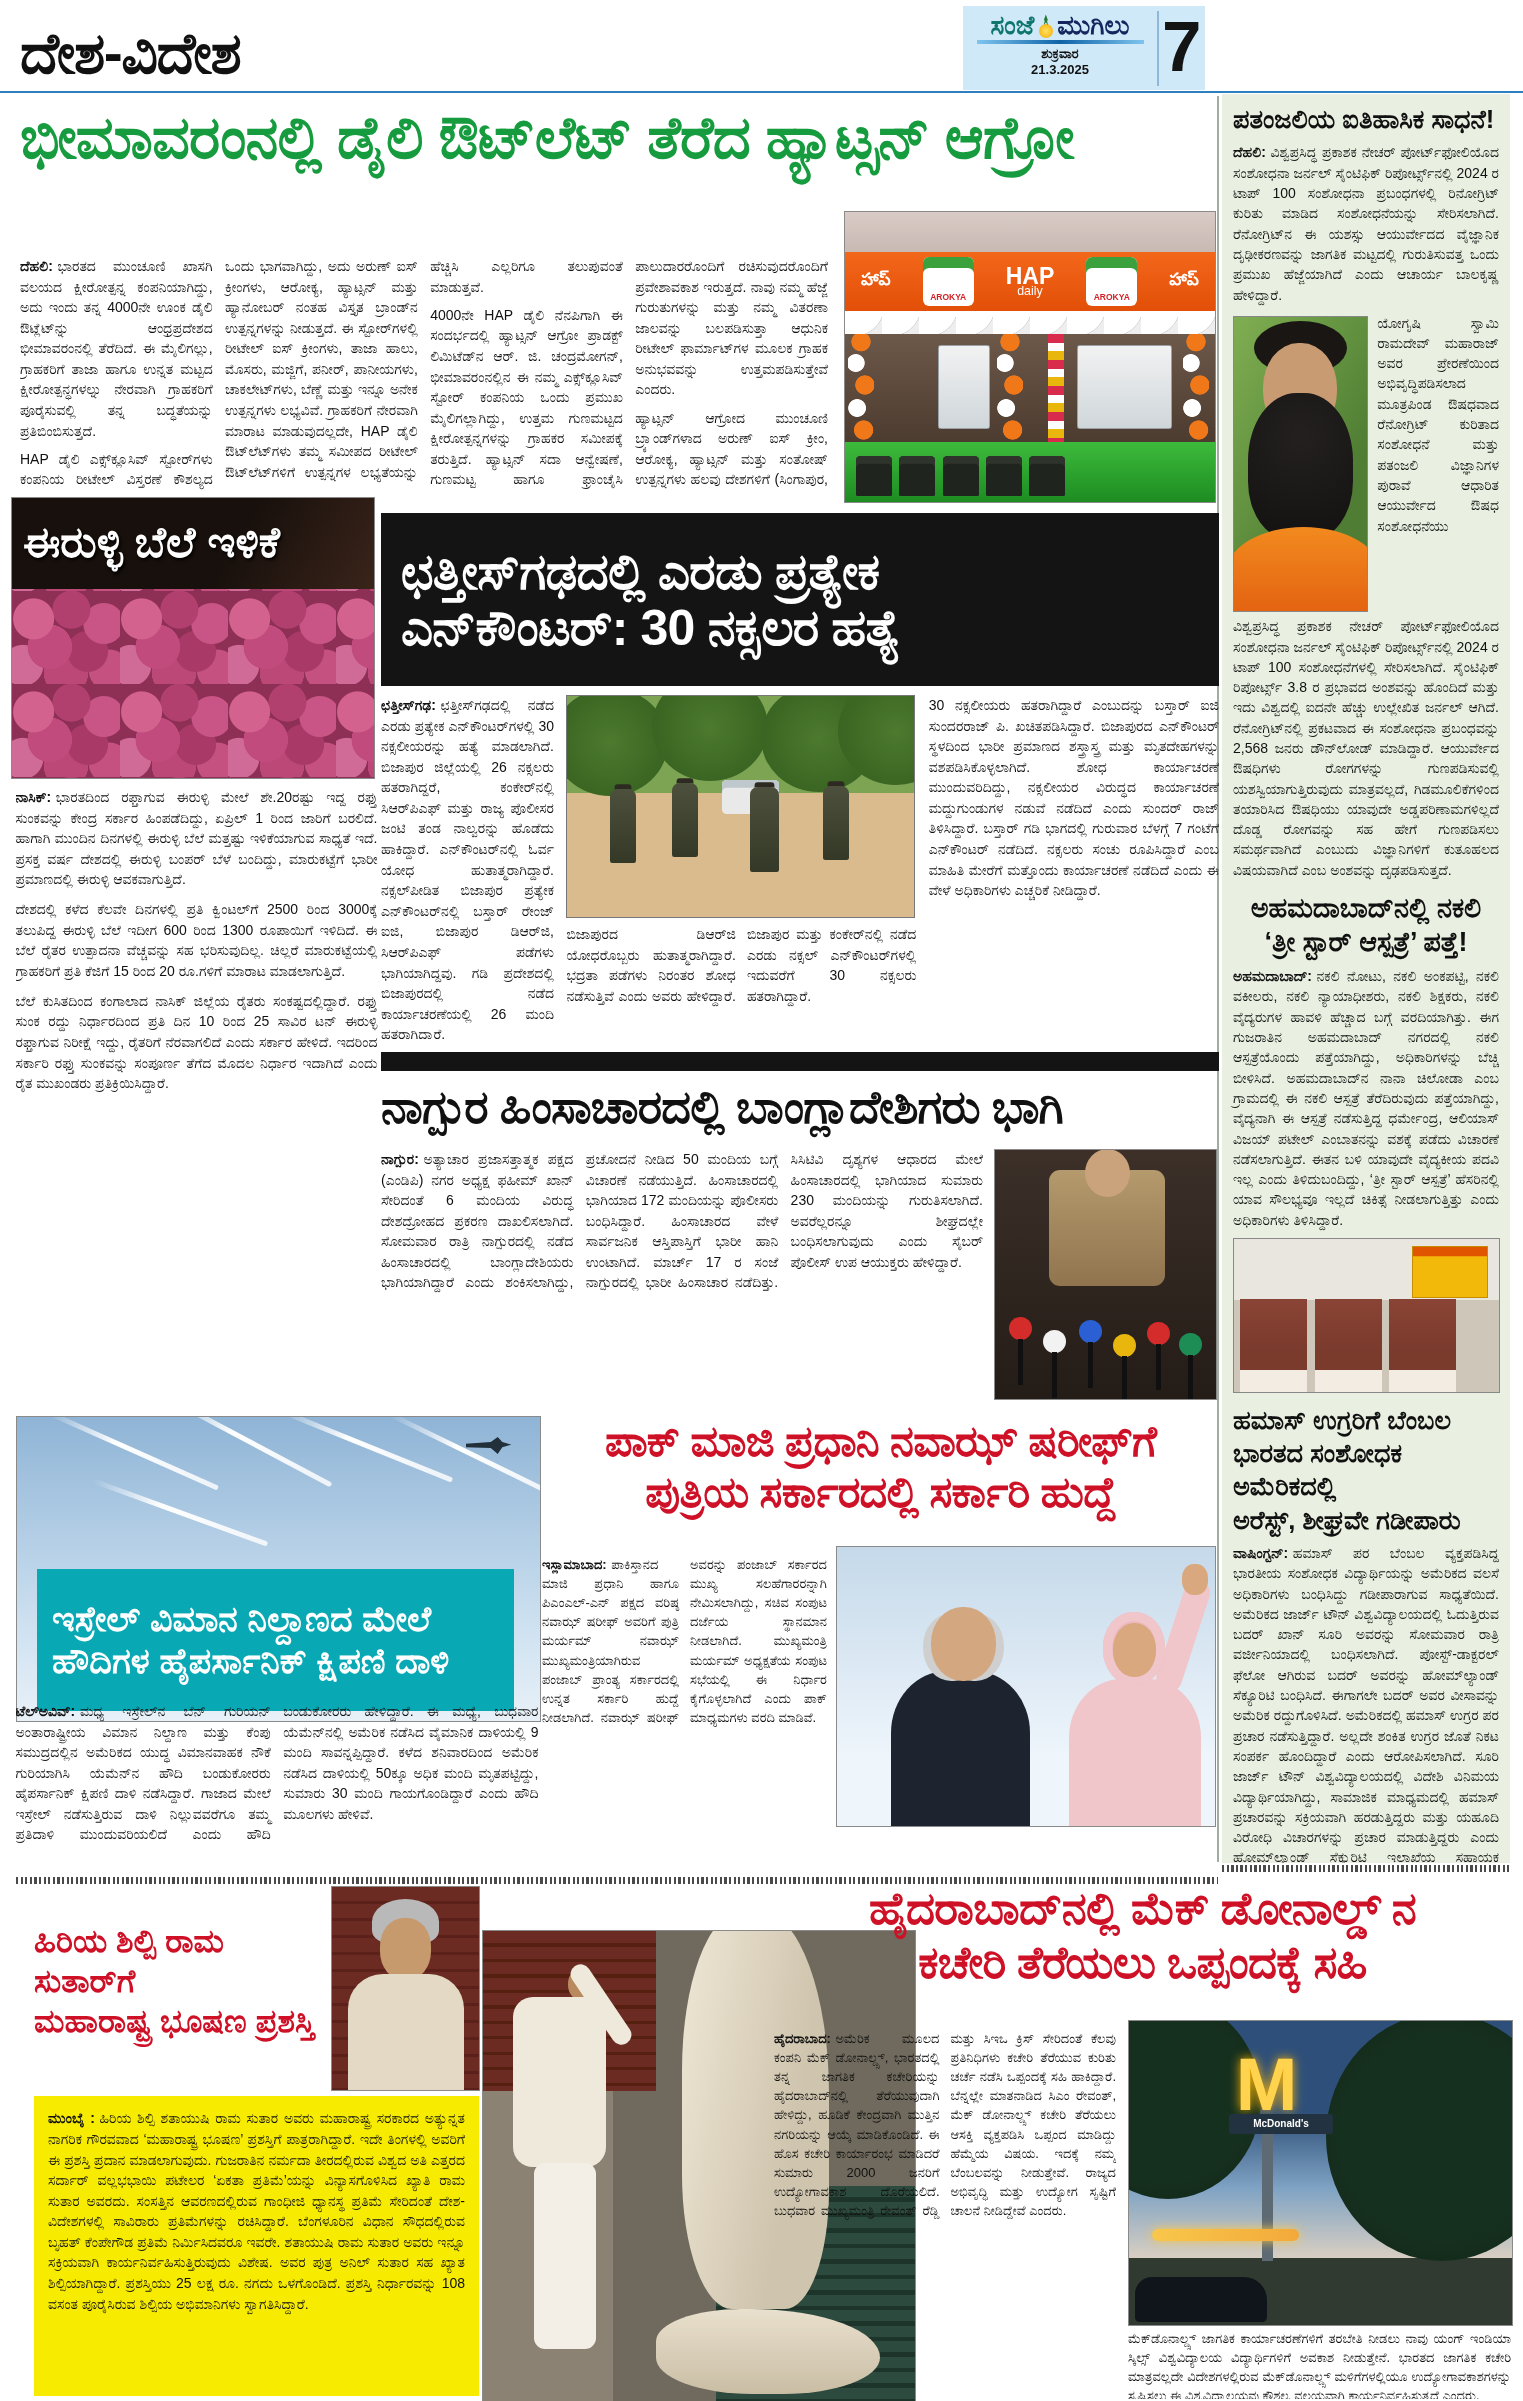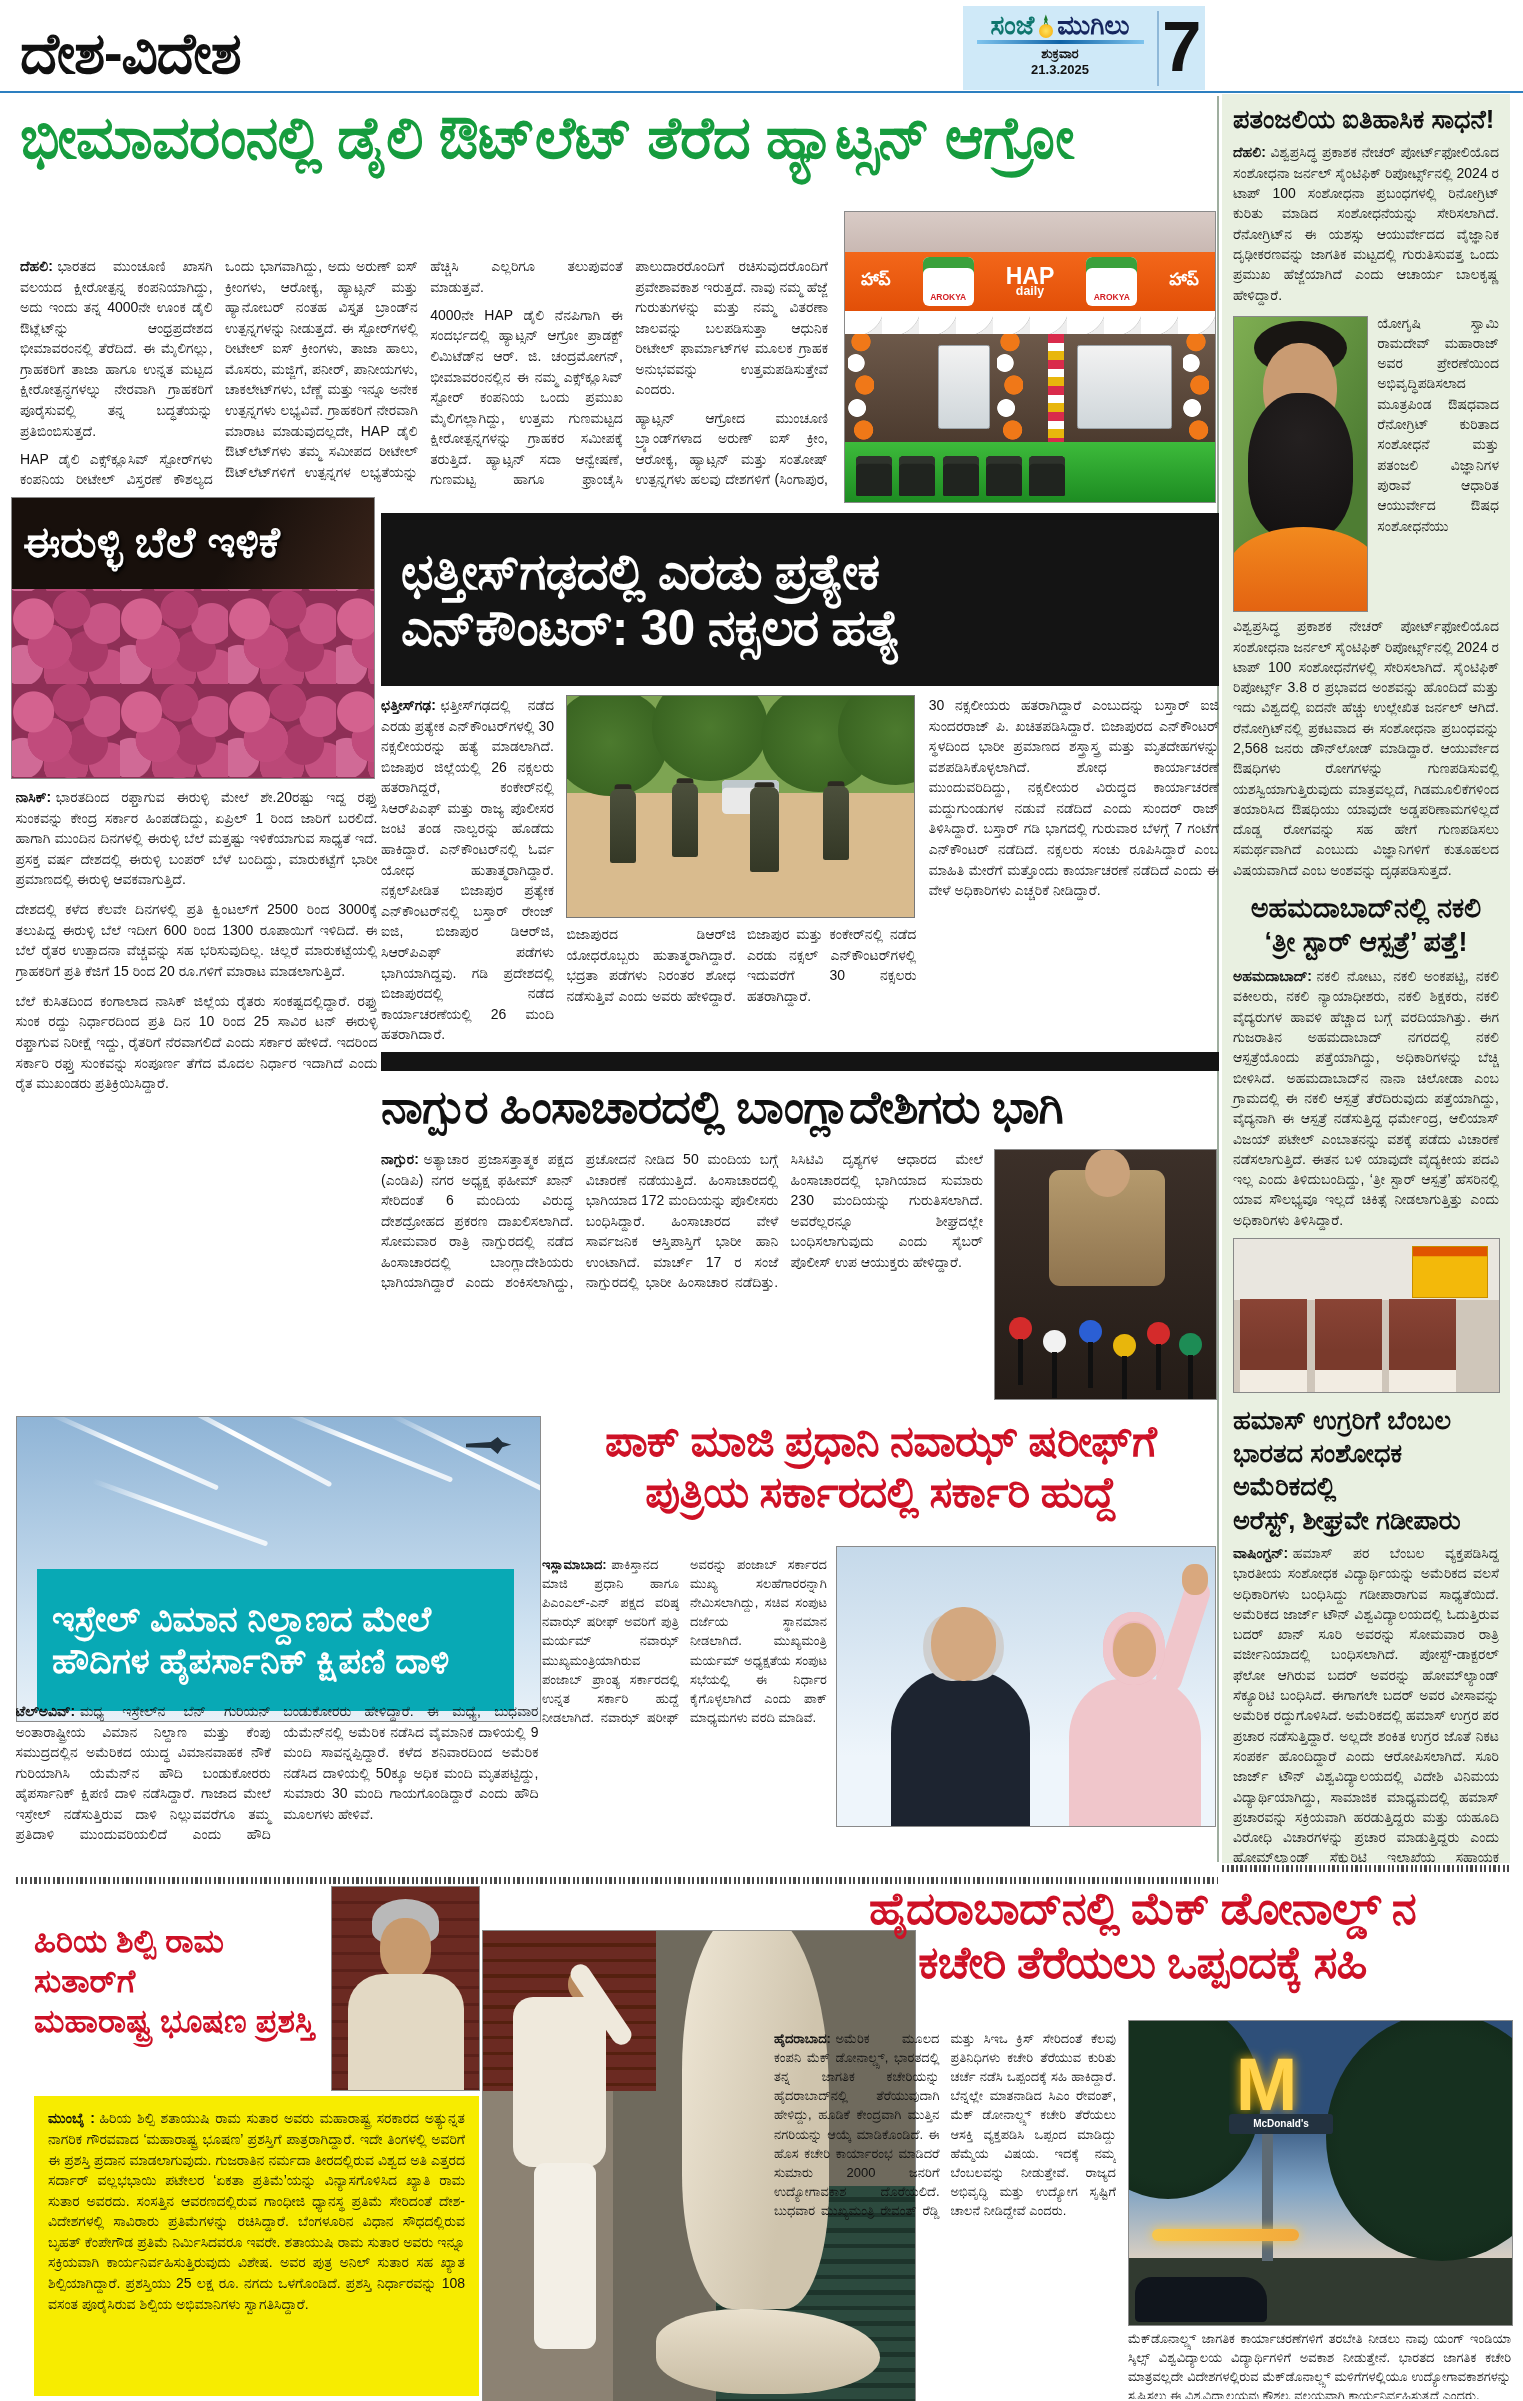--- a/index.html
+++ b/index.html
@@ -32,21 +32,21 @@
   
   .hap-headline{left:20px;top:104px;width:1193px;font-size:59px;font-weight:900;color:#169c3e;
                 letter-spacing:-0.8px;white-space:nowrap;}
   .hap-body{left:20px;top:256px;width:808px;height:249px;column-count:4;column-gap:12.4px;overflow:hidden;}
   .hap-photo{left:844px;top:211px;width:370px;height:290px;background:#15803d;}
   .hap-facade{position:absolute;left:0;top:0;width:100%;height:45px;
       background:linear-gradient(#d9cbc6,#c7b6b0),repeating-linear-gradient(90deg,transparent 0 29px,#9b8a84 29px 45px);}
   .hap-sign{position:absolute;left:0;top:40px;width:100%;height:59px;background:linear-gradient(#f3671a,#e24f08);
       display:flex;align-items:center;justify-content:space-around;}
   .hap-sign-main{color:#fff;font-weight:900;font-size:23px;line-height:.9;text-align:center;}
-  .hap-sign-sub{display:block;font-size:12.4px;font-weight:700;}
+  .hap-sign-sub{display:block;font-size:12.4px;font-weight:400;}
   .hap-packet{width:51px;height:45px;background:#fff;border-radius:6.2px;color:#d31f24;font-weight:800;
       font-size:8.5px;display:flex;align-items:flex-end;justify-content:center;padding-bottom:3.9px;
       box-shadow:inset 0 11px 0 #3aa13c;}
   .hap-side{color:#fff;font-weight:900;font-size:17px;}
   .hap-awning{position:absolute;left:0;top:99px;width:100%;height:23px;
       background:radial-gradient(circle at 9.3px -4.6px,#fff 70%,#cfcfcf 72%,transparent 73%) 0 0/37px 26px repeat-x,#eee;}
   .hap-interior{position:absolute;left:0;top:122px;width:100%;height:108px;background:linear-gradient(#6d594a,#4c3b2f);}
   .hap-fridge{position:absolute;top:11px;width:50px;height:82px;background:linear-gradient(#f2f2f2,#cfd6da);
       border:1.5px solid #9aa2a8;border-radius:2.3px;}
   .hap-balloon-col{position:absolute;top:0;width:26px;height:108px;

